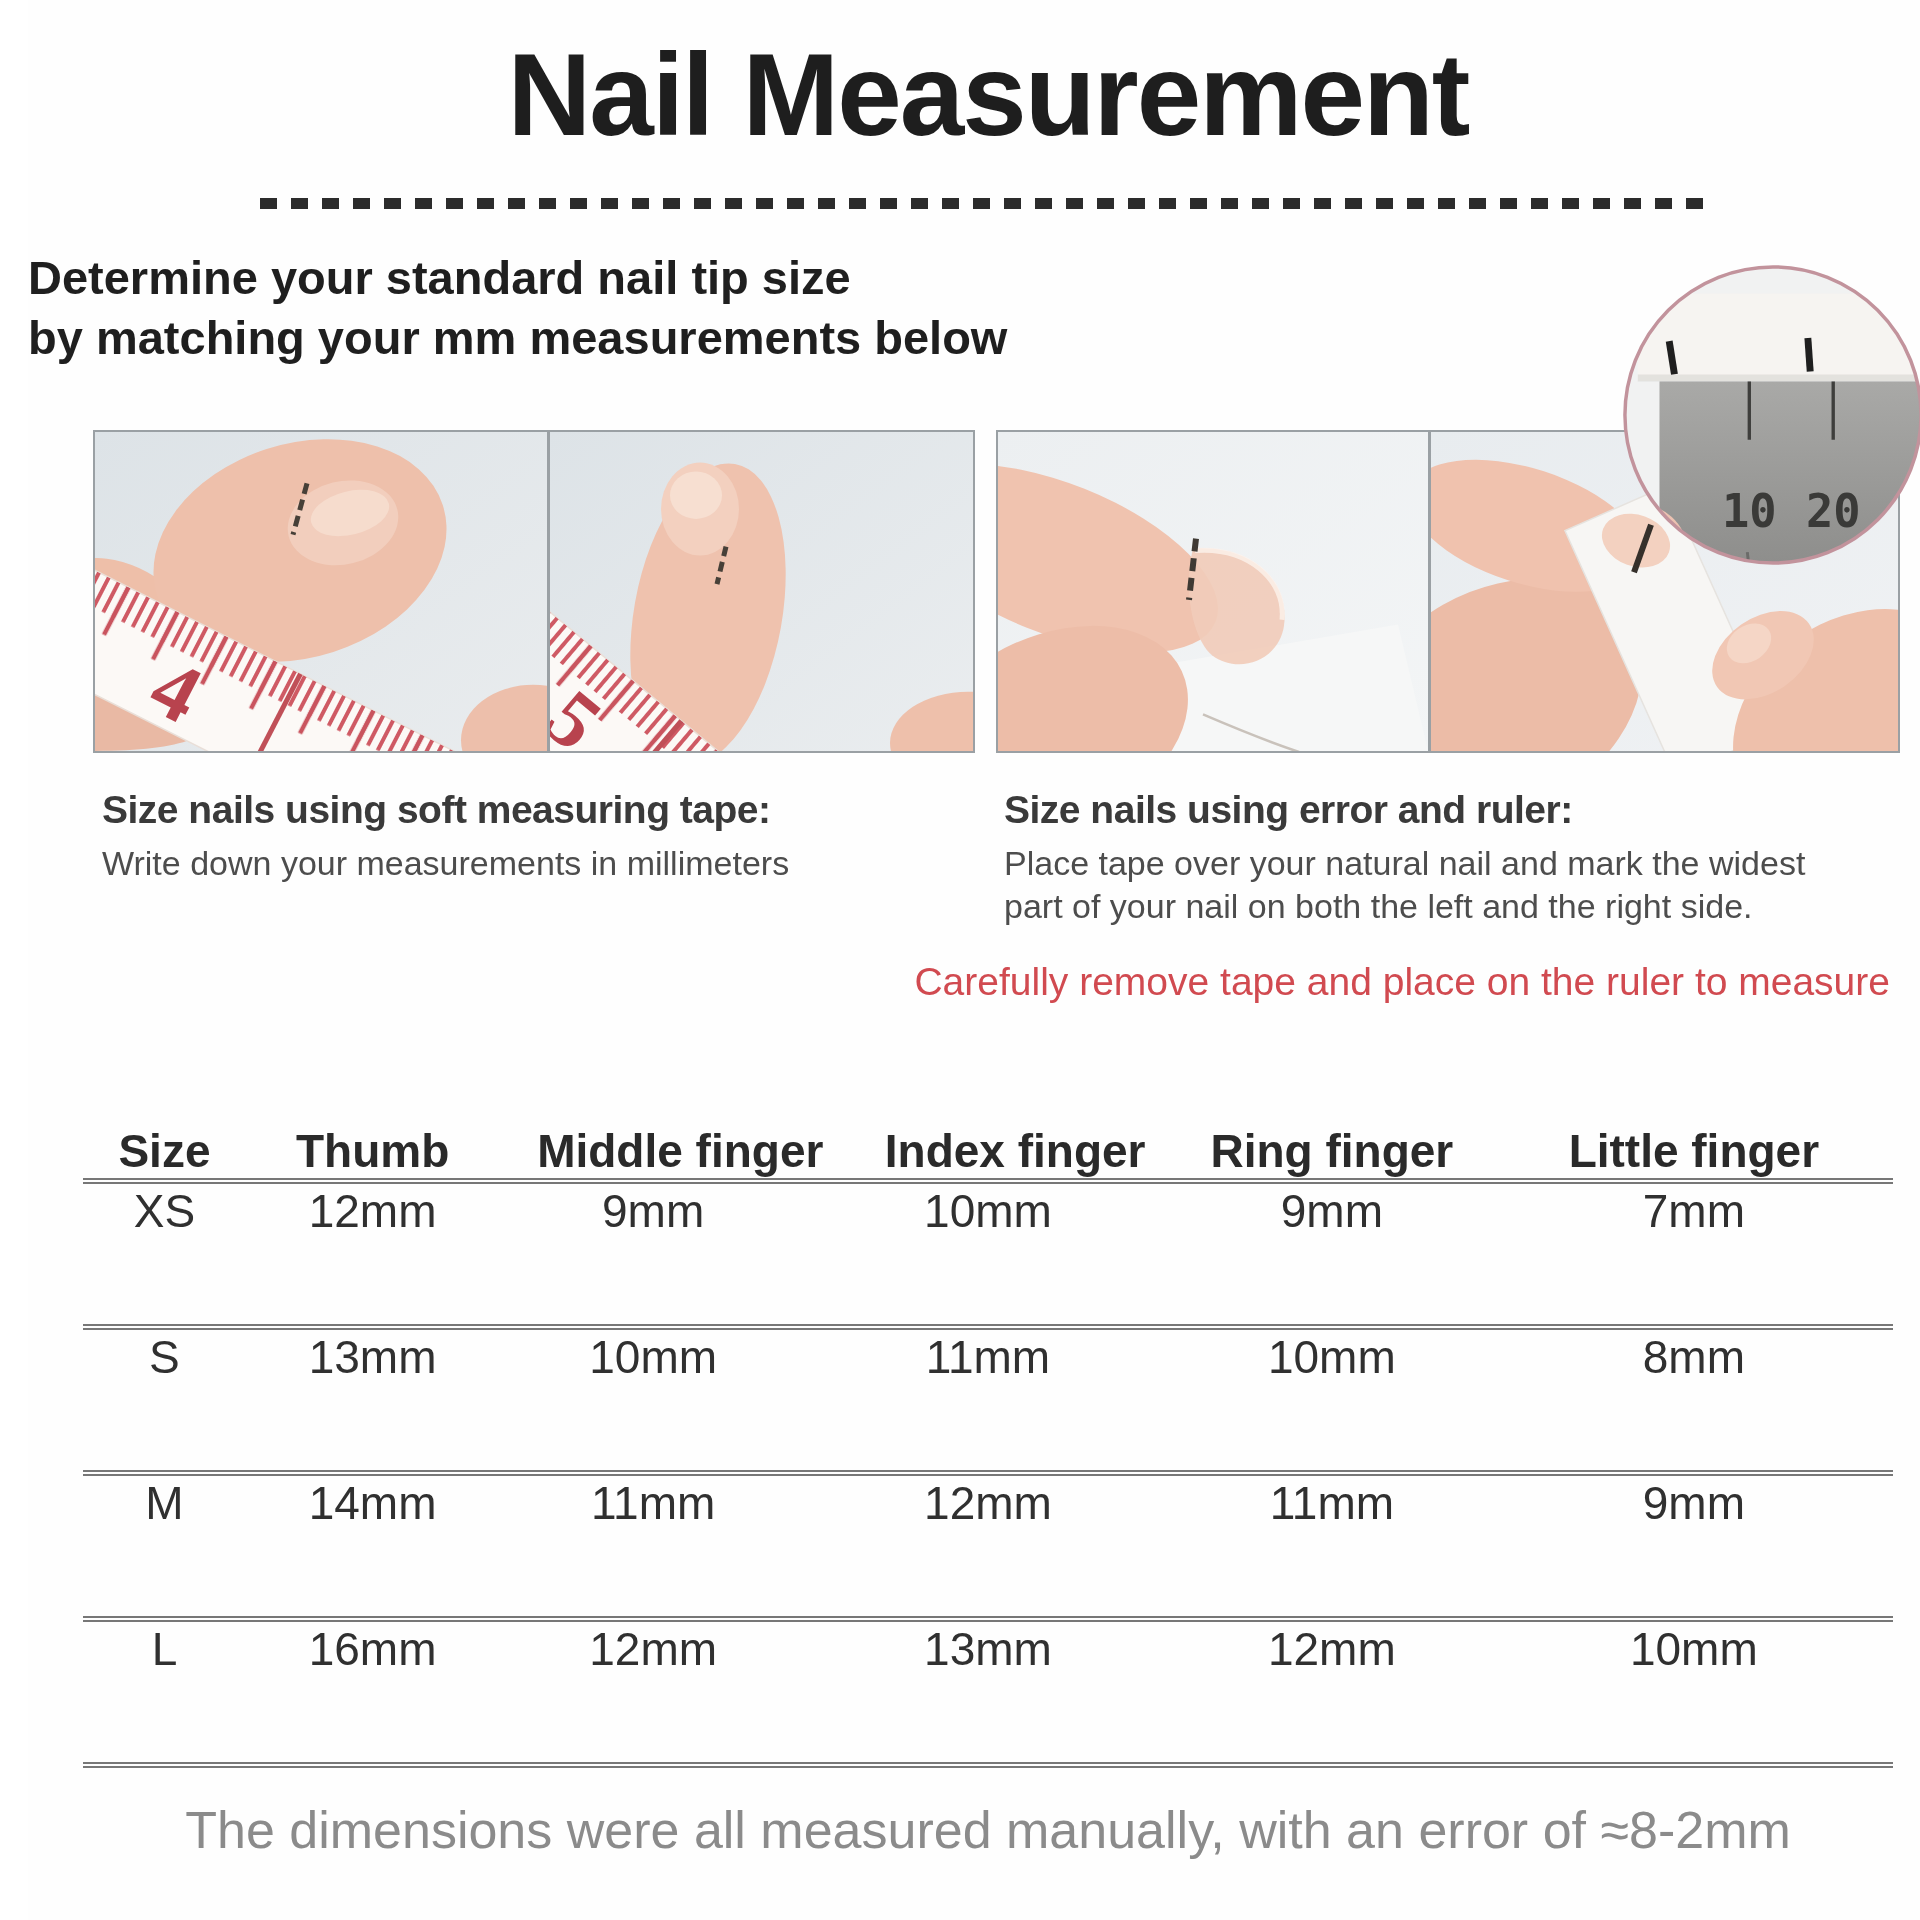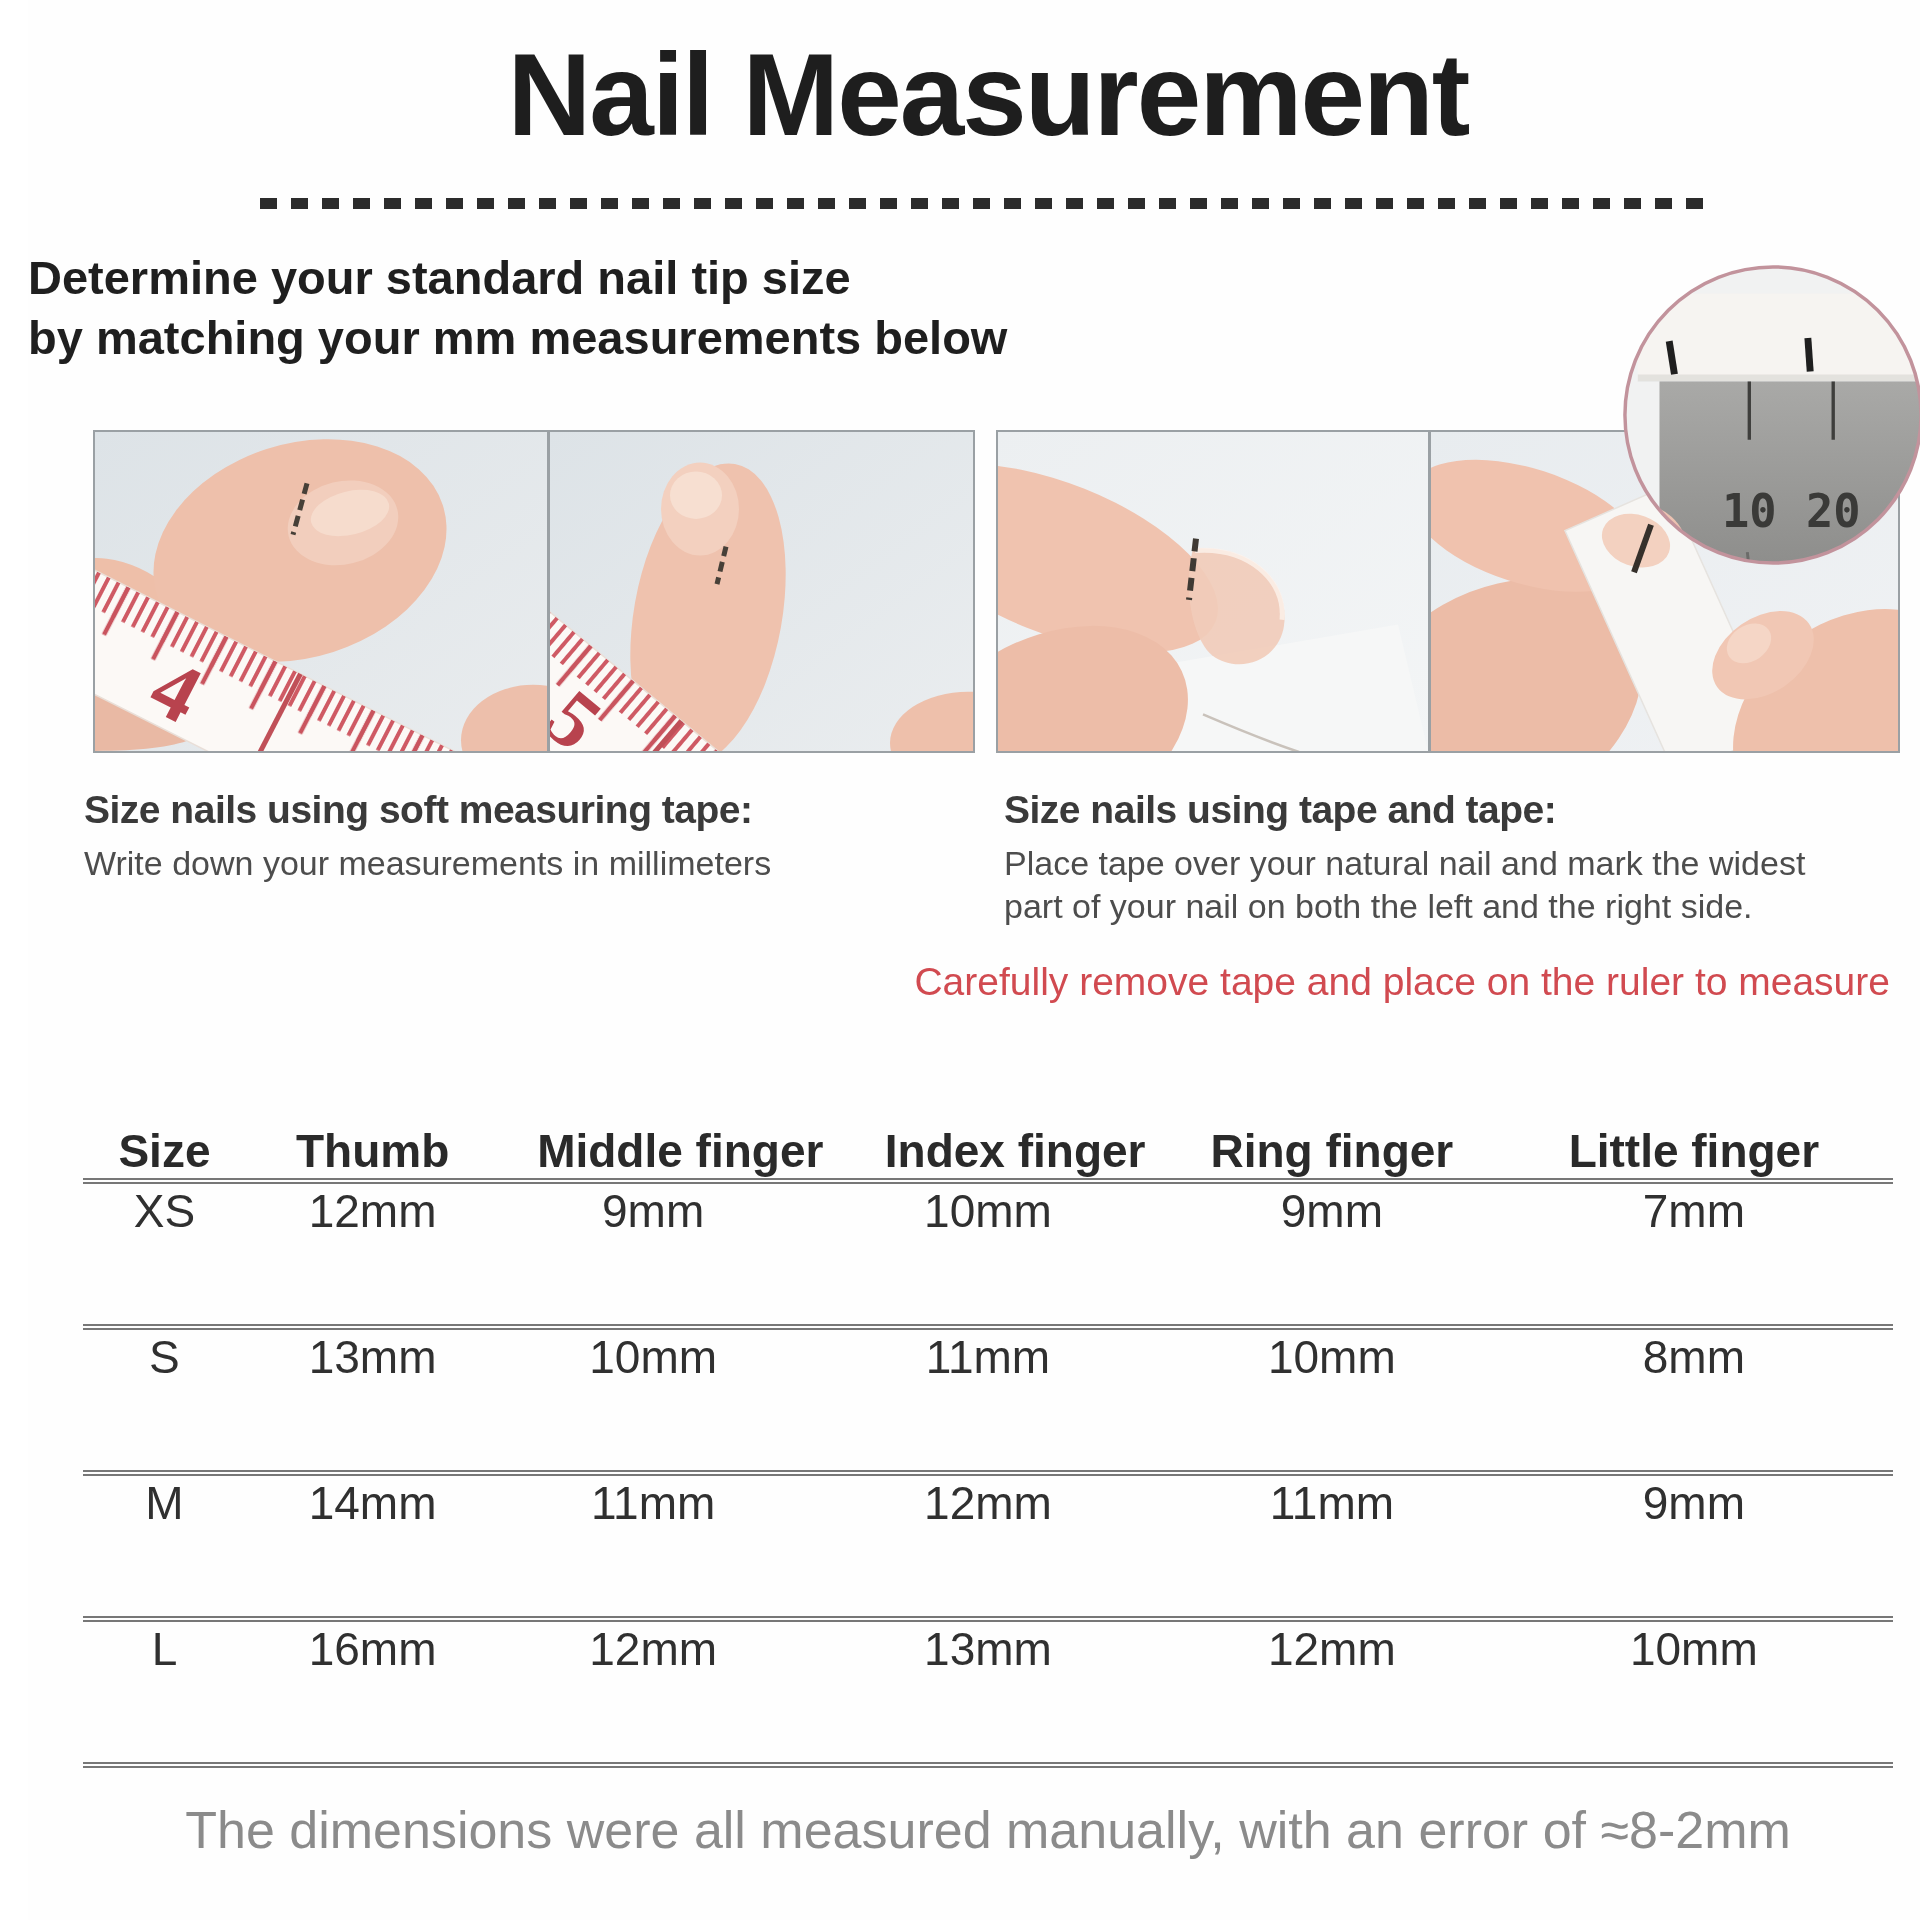--- a/index.html
+++ b/index.html
@@ -22,21 +22,21 @@
   .photo-panel{
     position:absolute;top:430px;height:323px;display:flex;
     border:2px solid #9aa0a4;background:#e7ebee;box-sizing:border-box;
   }
   .panel-left{left:65px;width:882px;}
   .panel-right{left:968px;width:904px;}
   .photo-panel svg{display:block;height:100%;}
   .photo-divider{width:3px;background:#9aa0a4;height:100%;}
   .ruler-inset{position:absolute;left:1592px;top:262px;width:306px;height:306px;z-index:5;}
   .caption{position:absolute;top:788px;}
-  .caption-left{left:56px;width:900px;}
+  .caption-left{left:74px;width:900px;}
   .caption-right{left:976px;width:910px;}
   .caption-heading{font-size:39px;font-weight:700;color:#3a3a3a;letter-spacing:-0.5px;}
   .caption-body{font-size:34px;color:#4d4d4d;line-height:1.26;margin-top:10px;}
   .warning-line{
     position:absolute;top:960px;right:58px;
     font-size:39px;font-weight:500;color:#d14a50;
   }
   .size-table{position:absolute;left:55px;right:55px;top:1050px;}
   .t-header{display:flex;height:128px;align-items:flex-end;}
   .t-header .cell{font-size:46px;font-weight:700;color:#2a2a2a;}
@@ -218,21 +218,21 @@
   </svg>
 
   <div class="caption caption-left">
     <div class="caption-heading">Size nails using soft measuring tape:</div>
     <div class="caption-body">
       <div>Write down your measurements in millimeters</div>
     </div>
   </div>
 
   <div class="caption caption-right">
-    <div class="caption-heading">Size nails using tape and tape:</div>
+    <div class="caption-heading">Size nails using error and ruler:</div>
     <div class="caption-body">
       <div>Place tape over your natural nail and mark the widest</div>
       <div>part of your nail on both the left and the right side.</div>
     </div>
   </div>
 
   <div class="warning-line">Carefully remove tape and place on the ruler to measure</div>
 
   <div class="size-table">
     <div class="t-header">

